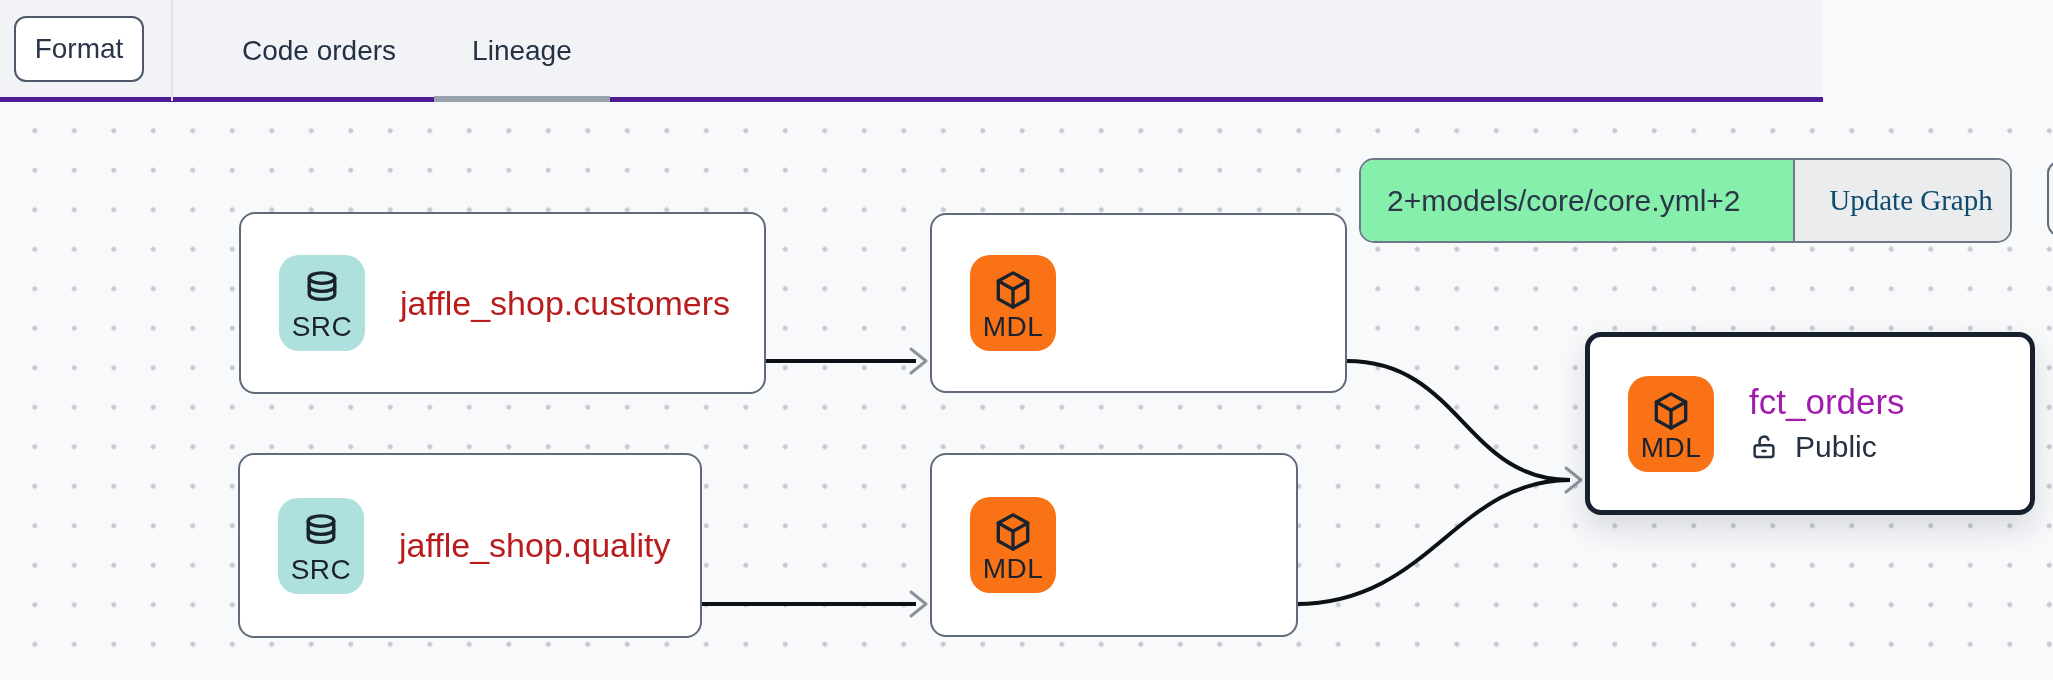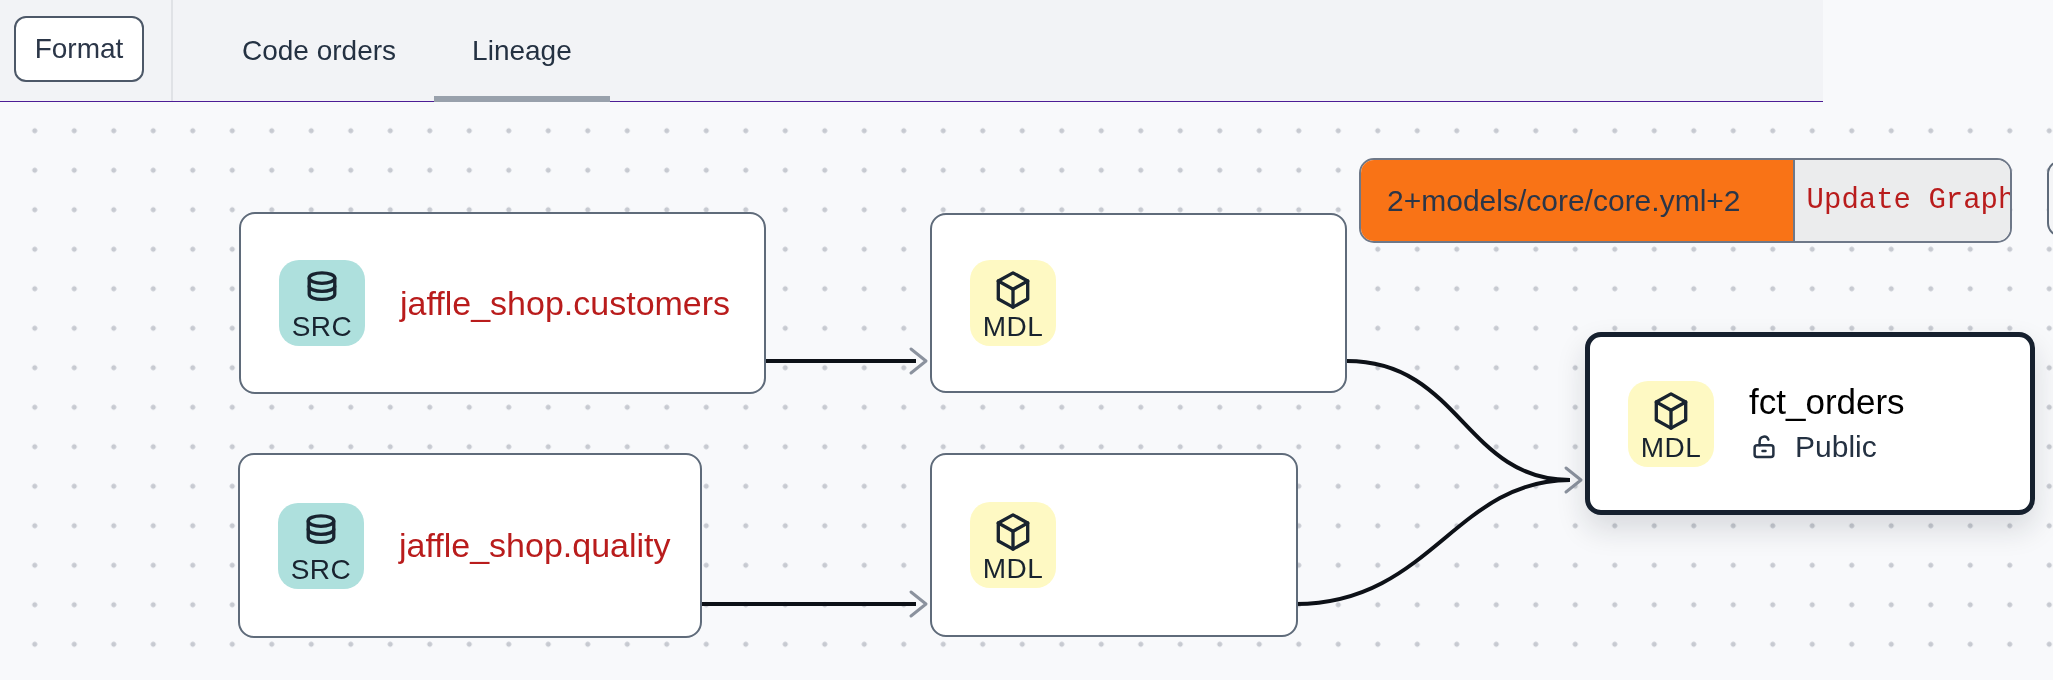--- a/index.html
+++ b/index.html
@@ -8,21 +8,21 @@
     font-family:"Liberation Sans", sans-serif;
     color:#1f2b3d;
     overflow:hidden;
     position:relative;
     background:#f8f9fb;
   }
   
   .topbar {
     position:absolute; left:0; top:0; width:1823px; height:102px;
     background:#f2f3f6;
-    border-bottom:1px solid #4c1d95;
+    border-bottom:5px solid #4c1d95;
     display:flex; align-items:stretch;
   }
   .format-btn {
     position:absolute; left:14px; top:16px; width:130px; height:66px;
     background:#ffffff;
     border:2.5px solid #4d5868;
     border-radius:12px;
     font-family:inherit;
     font-size:28px; color:#2b3648;
     cursor:pointer;
@@ -64,60 +64,60 @@
     display:flex; align-items:center;
     padding-left:38px;
     gap:35px;
     cursor:pointer;
   }
   .node.selected {
     border:5px solid #16202e;
     box-shadow:0 14px 30px rgba(20,30,45,0.14);
   }
   .badge {
-    width:86px; height:86px;
+    width:86px; height:96px;
     border-radius:20px;
     display:flex; flex-direction:column; align-items:center; justify-content:center;
     flex:0 0 auto;
     padding-top:4px;
   }
   .badge.src { background:#aee0dd; }
-  .badge.mdl { background:#fef9c3; }
+  .badge.mdl { background:#f97316; }
   .badge svg { width:42px; height:42px; stroke:#18232f; fill:none; stroke-width:1.9; stroke-linecap:round; stroke-linejoin:round; }
   .badge-label { font-size:28px; font-weight:500; color:#18232f; letter-spacing:0.5px; line-height:1; margin-top:2px; }
   .node-label { font-size:34px; color:#b91c1c; white-space:nowrap; }
   .node-text { display:flex; flex-direction:column; gap:8px; }
-  .node-title { font-size:35px; color:#000000; line-height:1.1; }
+  .node-title { font-size:35px; color:#a21caf; line-height:1.1; }
   .node-meta { display:flex; align-items:center; gap:16px; font-size:30px; color:#243142; }
   .node-meta svg { width:30px; height:30px; stroke:#243142; fill:none; stroke-width:2; stroke-linecap:round; stroke-linejoin:round; }
   
   .selector-group {
     position:absolute; left:1359px; top:56px; 
     width:653px; height:85px;
     border:2.5px solid #6e7888;
     border-radius:15px;
     display:flex; overflow:hidden;
     background:#ffffff;
     z-index:5;
   }
   .selector-input {
     flex:1 1 auto;
     border:none; outline:none;
-    background:#f97316;
+    background:#86efac;
     font-family:inherit;
     font-size:30px; color:#2b3648;
     padding:0 20px 0 26px;
   }
   .update-btn {
     flex:0 0 234px;
     border:none;
     border-left:2px solid #6e7888;
     background:#ebeced;
-    font-family:Liberation Mono, monospace;
-    font-size:29px; color:#b91c1c;
+    font-family:Liberation Serif, serif;
+    font-size:29px; color:#0c4a6e;
     cursor:pointer;
   }
   .overflow-btn {
     position:absolute; left:2047px; top:58px; width:44px; height:77px;
     background:#f4f5f7;
     border:2.5px solid #5f6b7a;
     border-radius:14px;
     z-index:5;
   }
 </style>

